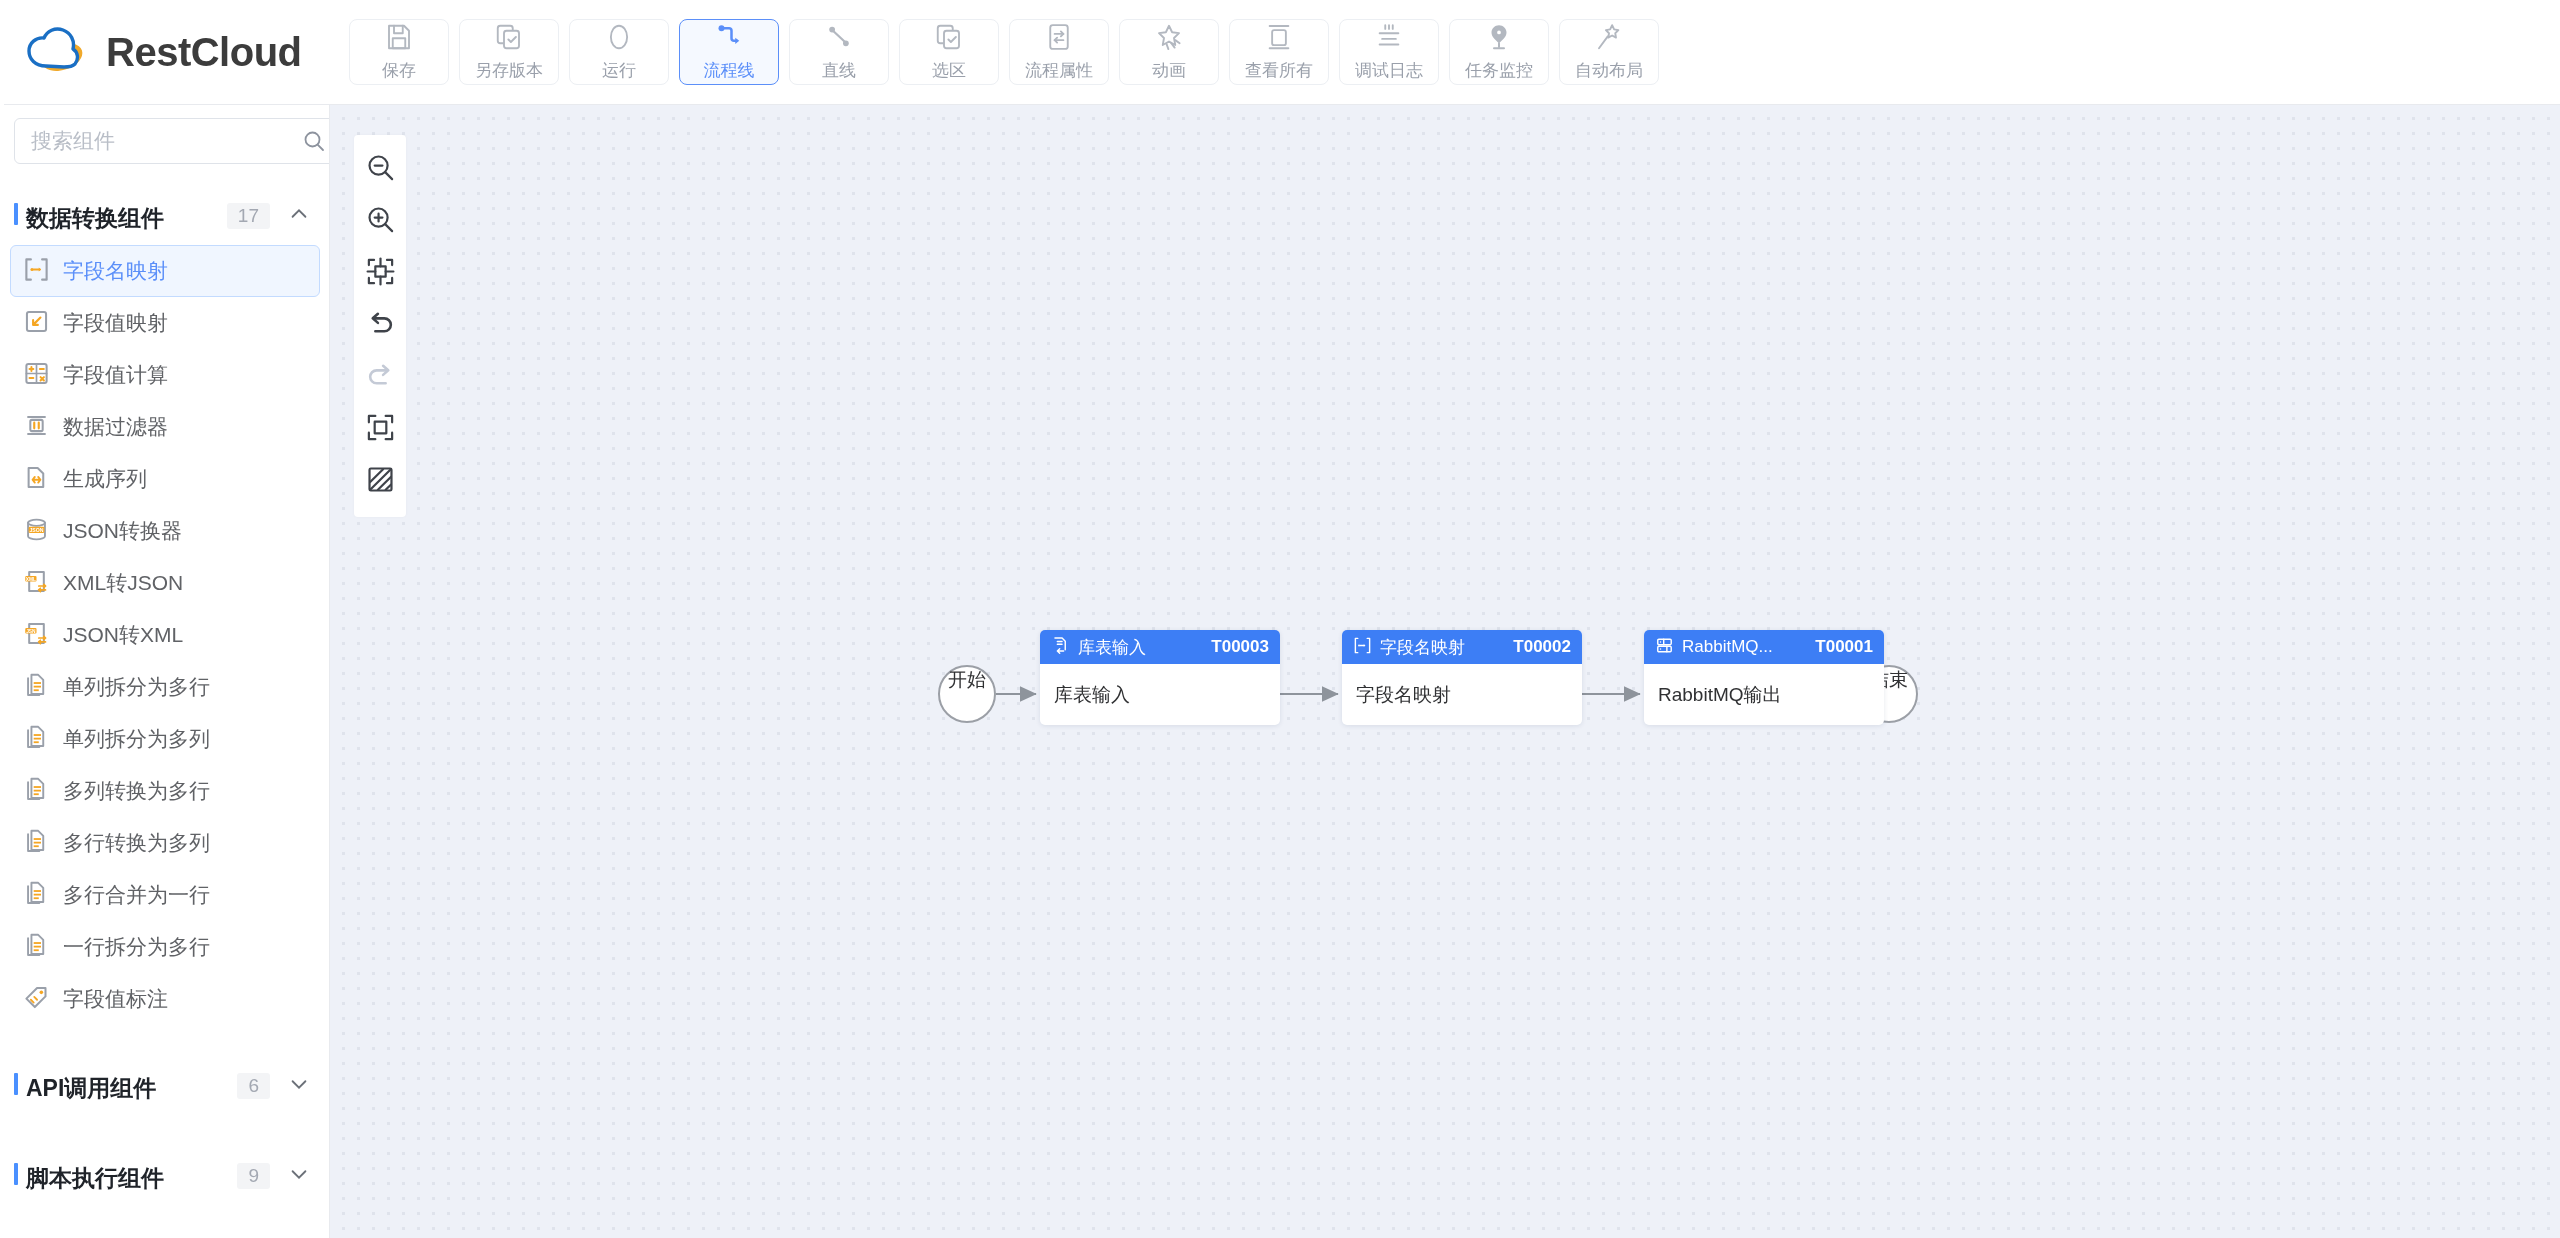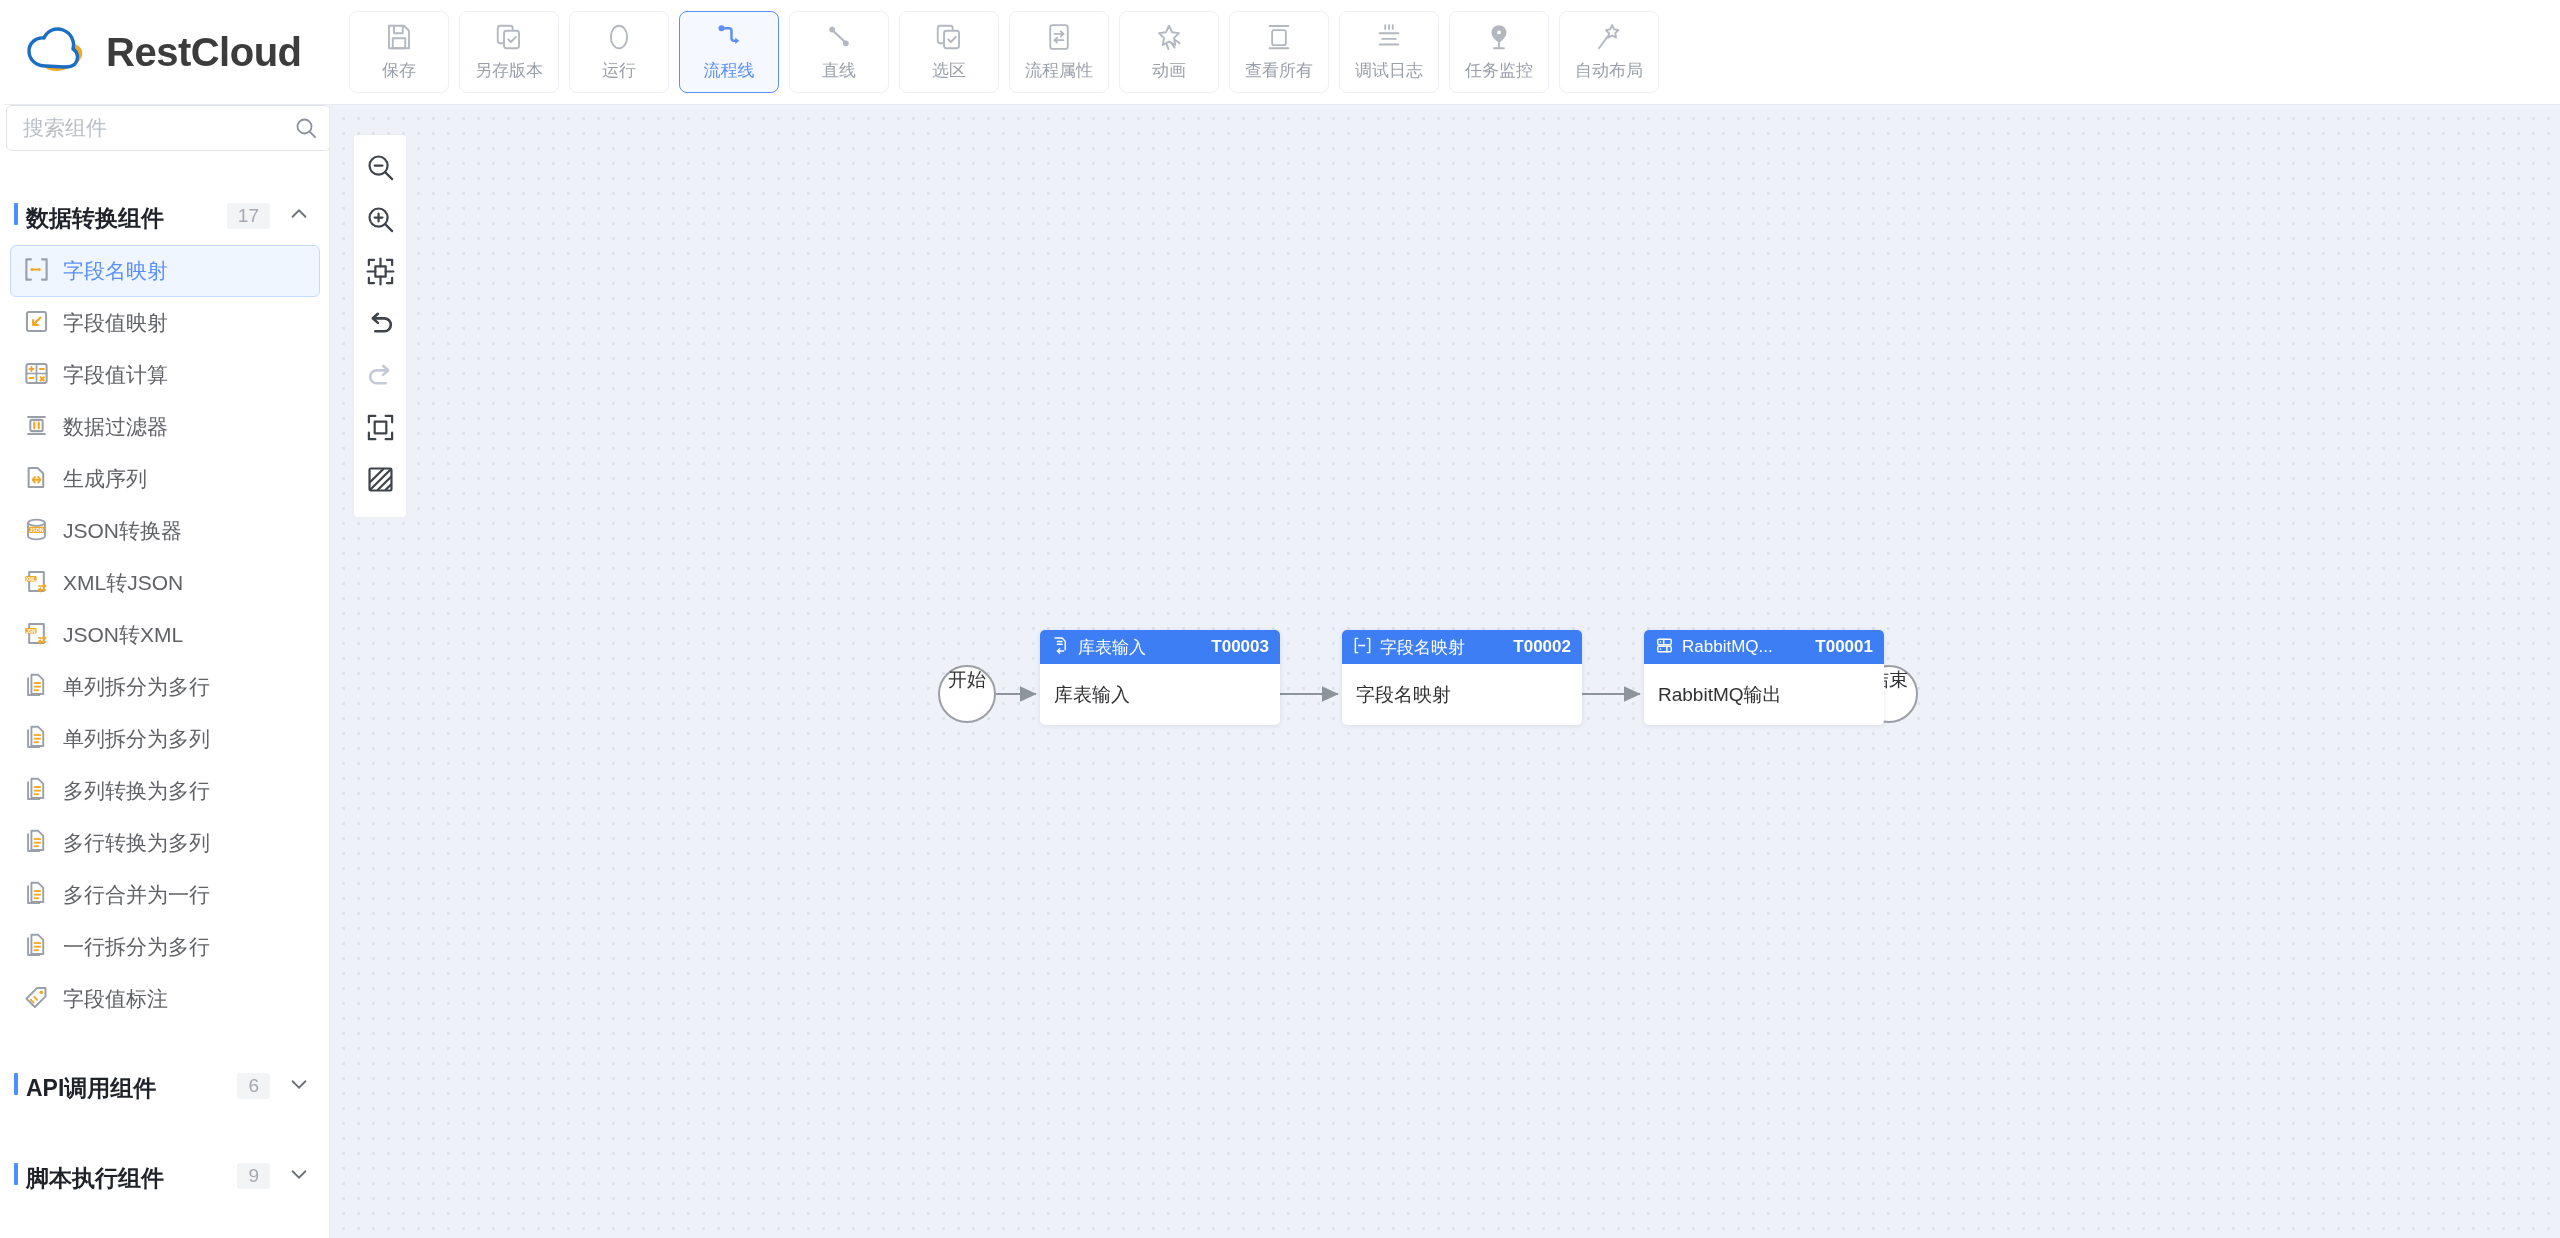--- a/index.html
+++ b/index.html
@@ -26,21 +26,21 @@
     flex: 0 0 345px;
   }
   .brand-logo { width: 62px; height: 52px; flex: 0 0 62px; }
   .brand-name {
     font-size: 40px; font-weight: bold; color: #3c3c3c;
     letter-spacing: -0.5px; white-space: nowrap;
   }
 
   .tools { display: flex; align-items: center; gap: 10px; }
   .tool-btn {
-    width: 100px; height: 82px;
+    width: 100px; height: 66px;
     border: 1px solid #eceff3;
     border-radius: 8px;
     background: #ffffff;
     display: flex; flex-direction: column;
     align-items: center; justify-content: center;
     gap: 7px; cursor: pointer;
     flex: 0 0 100px;
   }
   .tool-btn .ic { width: 30px; height: 30px; display: block; }
   .tool-btn .lb {
@@ -57,22 +57,22 @@
     position: absolute; top: 105px; left: 0;
     width: 330px; height: 1133px;
     background: #ffffff;
     border-right: 1px solid #e8eaee;
     overflow: hidden;
   }
   .side-top {
     position: absolute; top: 0; left: 0;
     width: 330px; height: 72px;
     background: #ffffff;
-    display: flex; 
-    padding: 0 6px; gap: 12px;
+    display: flex; align-items: center;
+    padding: 0 14px; gap: 12px;
     z-index: 5;
   }
   .search-wrap {
     flex: 1 1 auto; height: 46px;
     border: 1px solid #dfe3e9; border-radius: 6px;
     display: flex; align-items: center;
     padding: 0 12px 0 16px; background: #fff;
   }
   .search-wrap input {
     flex: 1 1 auto; border: none; outline: none;

